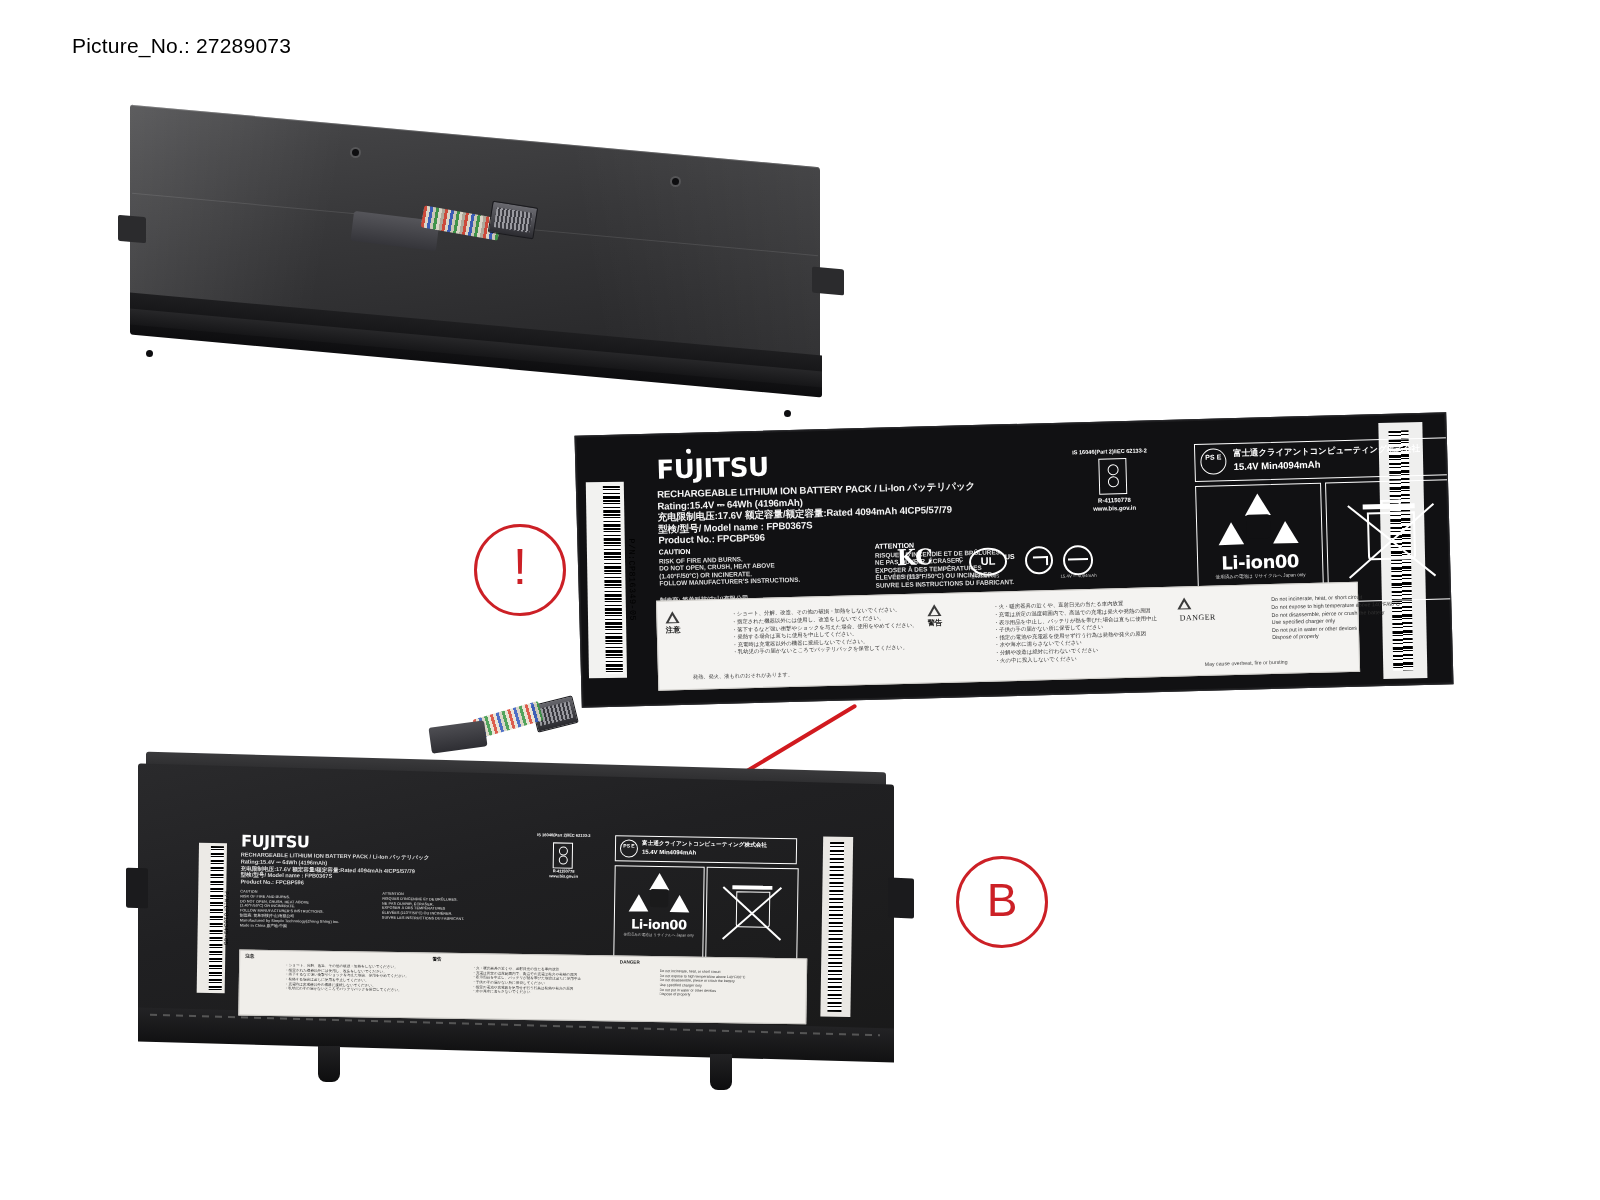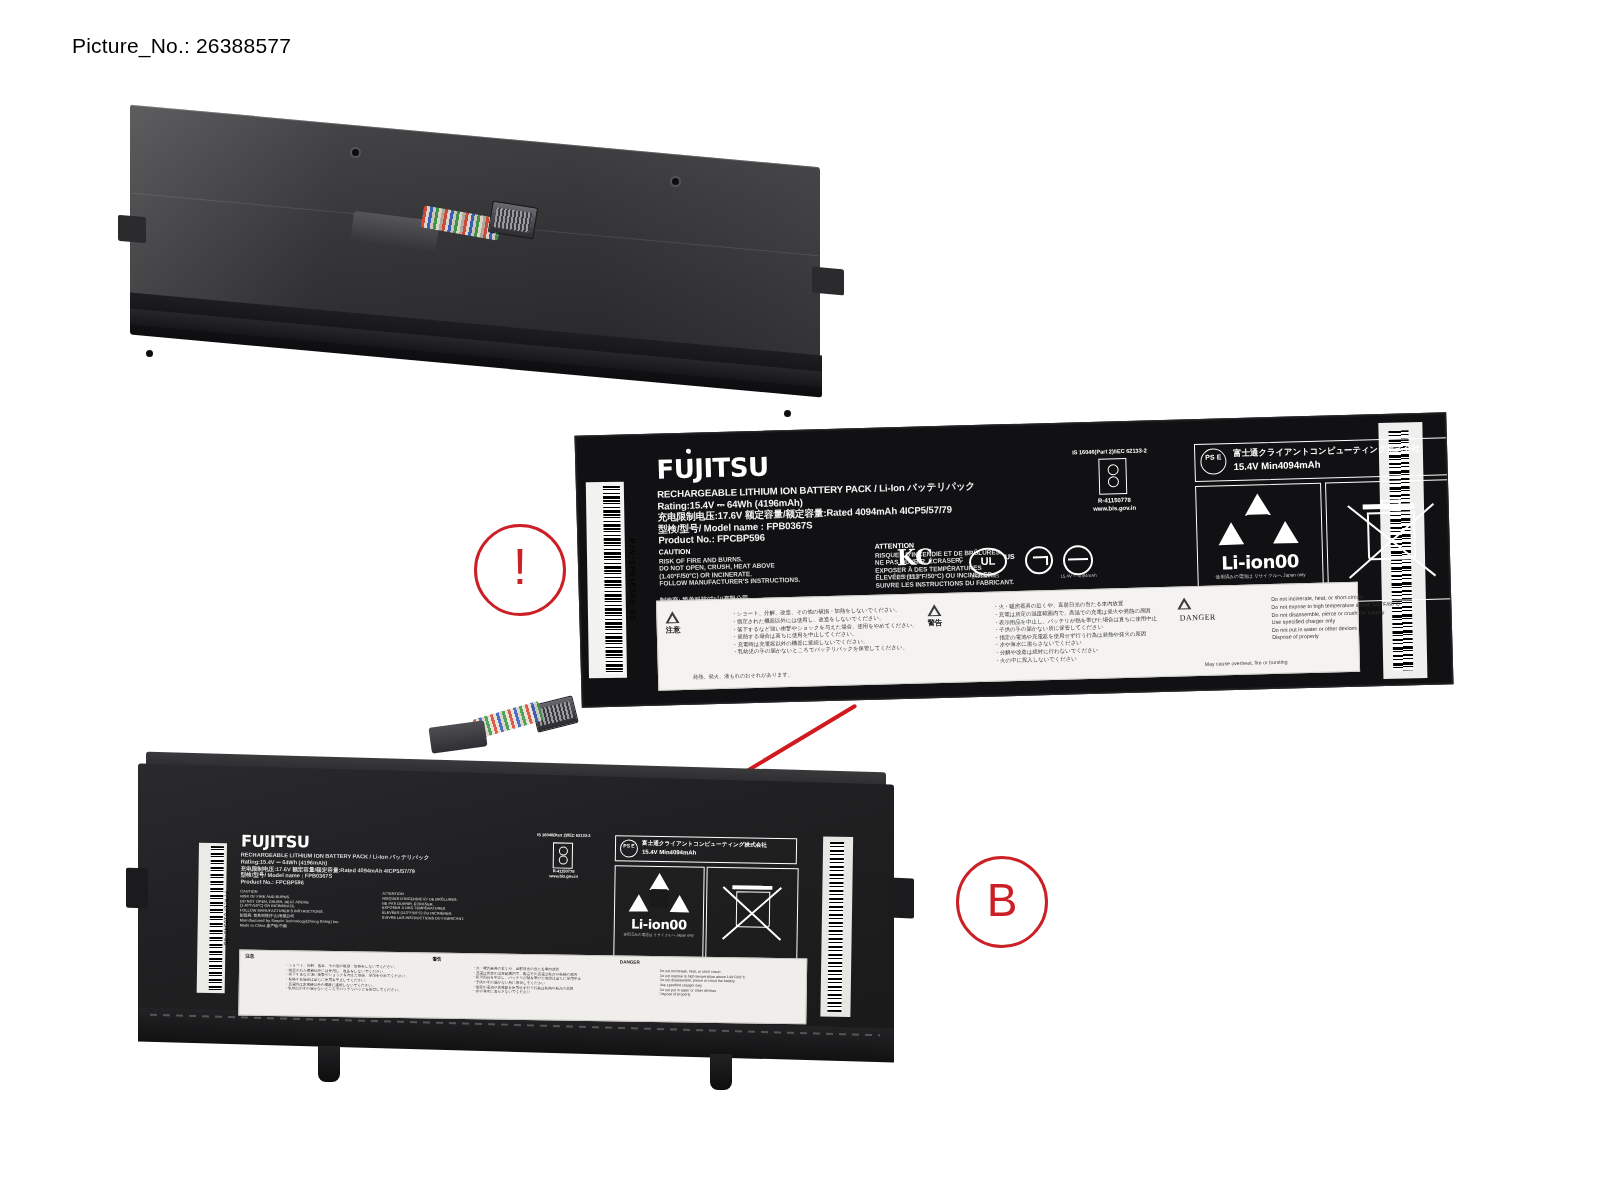--- a/index.html
+++ b/index.html
@@ -433,21 +433,21 @@
   .rbb-c{position:absolute;left:104px;top:0px;width:40px;height:26px;
     background:linear-gradient(180deg,#66666c,#2a2a2f);border:1px solid #18181c;border-radius:2px;transform:rotate(-14deg);}
   .rbb-c:after{content:"";position:absolute;left:3px;top:4px;right:3px;height:17px;
     background:repeating-linear-gradient(90deg,#9a9aa0 0 2px,#38383e 2px 4px);}
 </style>
 </head>
 <body>
 
 <div class="page">
 
-  <div class="picno">Picture_No.: 26388577</div>
+  <div class="picno">Picture_No.: 27289073</div>
 
   <div class="photo" id="photo-top">
     <div class="ptop-body"></div>
     <div class="ptop-seam"></div>
     <div class="ptop-edge"></div>
     <div class="ptop-edge2"></div>
     <div class="tab t-l"></div>
     <div class="tab t-r"></div>
     <div class="screwhole sh1"></div>
     <div class="screwhole sh2"></div>

